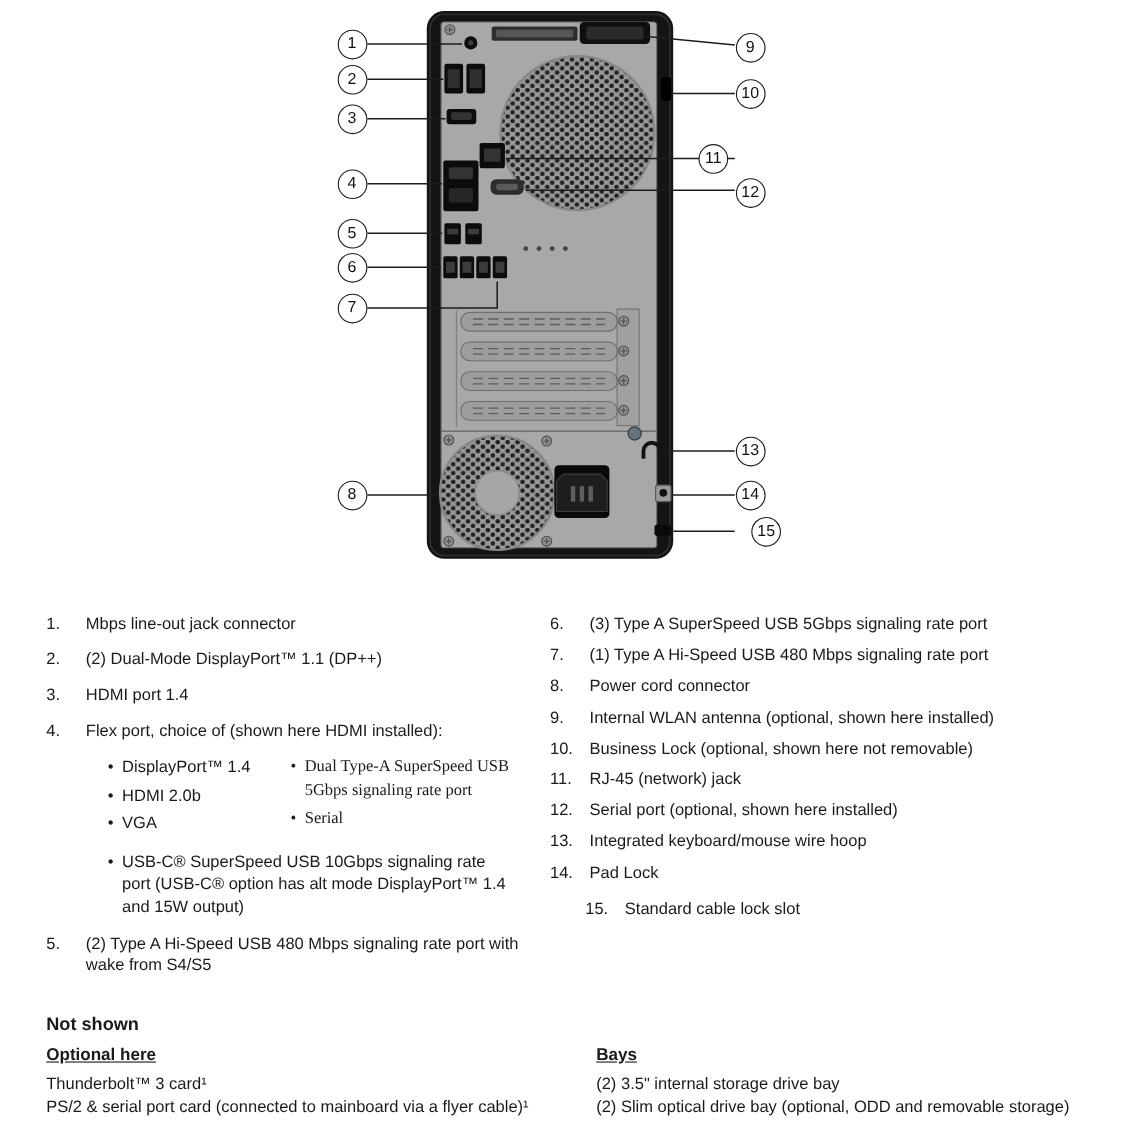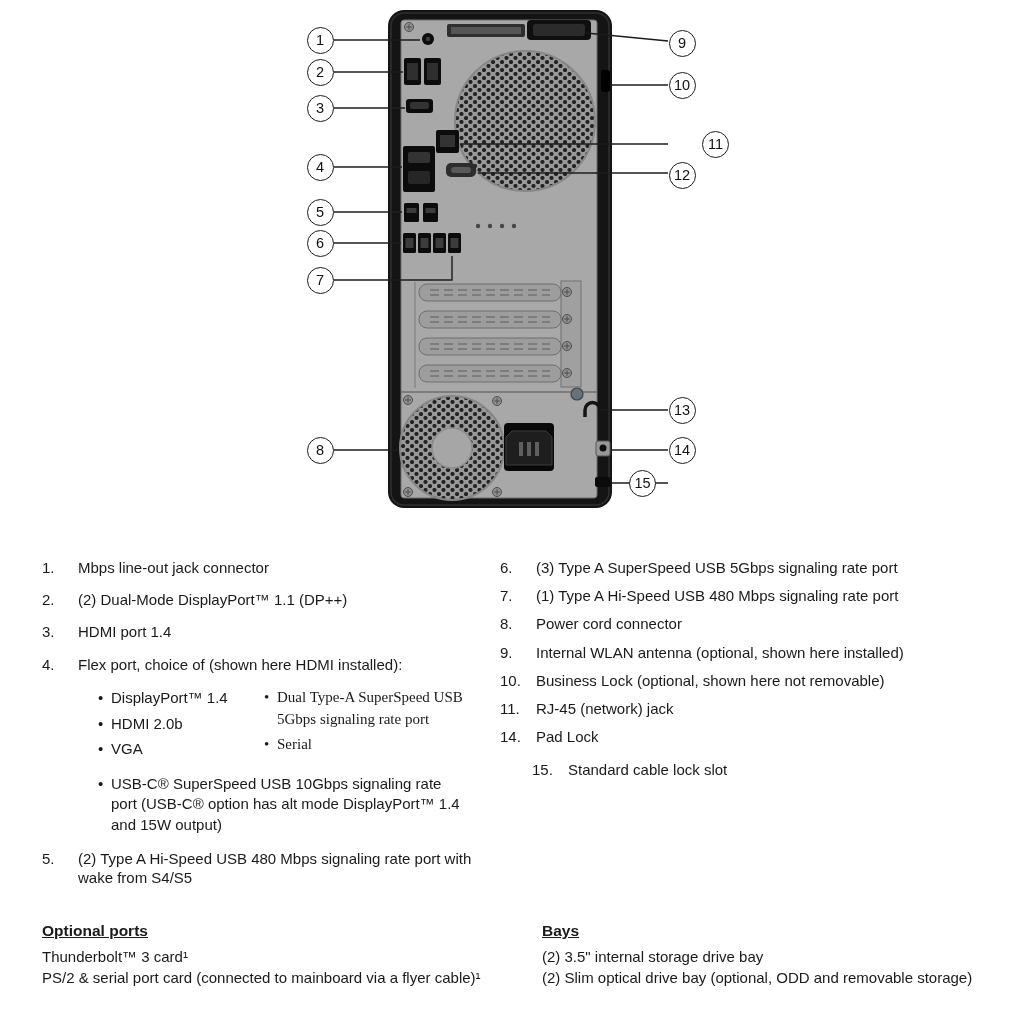--- a/index.html
+++ b/index.html
@@ -221,25 +221,25 @@
     <div class="callout" style="left:306.5px;top:26.5px">1</div>
     <div class="callout" style="left:306.5px;top:58.5px">2</div>
     <div class="callout" style="left:306.5px;top:94.5px">3</div>
     <div class="callout" style="left:306.5px;top:153.5px">4</div>
     <div class="callout" style="left:306.5px;top:198.5px">5</div>
     <div class="callout" style="left:306.5px;top:229.5px">6</div>
     <div class="callout" style="left:306.5px;top:266.5px">7</div>
     <div class="callout" style="left:306.5px;top:436.5px">8</div>
     <div class="callout" style="left:668.5px;top:29.5px">9</div>
     <div class="callout" style="left:668.5px;top:71.5px">10</div>
-    <div class="callout" style="left:702px;top:130.5px">11</div>
+    <div class="callout" style="left:635px;top:130.5px">11</div>
     <div class="callout" style="left:668.5px;top:161.5px">12</div>
     <div class="callout" style="left:668.5px;top:396.5px">13</div>
     <div class="callout" style="left:668.5px;top:436.5px">14</div>
-    <div class="callout" style="left:629px;top:469.5px">15</div>
+    <div class="callout" style="left:683px;top:469.5px">15</div>
   </div>
 
   <div class="legend">
     <div class="col-left">
       <div class="lrow">
         <span class="lnum">1.</span>
         <span class="ltxt">Mbps line-out jack connector</span>
       </div>
       <div class="lrow">
         <span class="lnum">2.</span>
@@ -292,34 +292,43 @@
       </div>
       <div class="lrow">
         <span class="lnum">10.</span>
         <span class="ltxt">Business Lock (optional, shown here not removable)</span>
       </div>
       <div class="lrow">
         <span class="lnum">11.</span>
         <span class="ltxt">RJ-45 (network) jack</span>
       </div>
       <div class="lrow">
+        <span class="lnum">12.</span>
+        <span class="ltxt">Serial port (optional, shown here installed)</span>
+      </div>
+      <div class="lrow">
+        <span class="lnum">13.</span>
+        <span class="ltxt">Integrated keyboard/mouse wire hoop</span>
+      </div>
+      <div class="lrow">
         <span class="lnum">14.</span>
         <span class="ltxt">Pad Lock</span>
       </div>
       <div class="lrow mt">
         <span class="lnum">15.</span>
         <span class="ltxt">Standard cable lock slot</span>
       </div>
     </div>
   </div>
 
   <div class="notshown">
+    <div class="ns-title">Not shown</div>
     <div class="ns-cols">
       <div class="ns-col left">
-        <div class="ns-sub">Optional ports</div>
+        <div class="ns-sub">Optional here</div>
         <div class="ns-item">Thunderbolt™ 3 card¹</div>
         <div class="ns-item">PS/2 &amp; serial port card (connected to mainboard via a flyer cable)¹</div>
 
       </div>
       <div class="ns-col right">
         <div class="ns-sub">Bays</div>
         <div class="ns-item">(2) 3.5" internal storage drive bay</div>
         <div class="ns-item">(2) Slim optical drive bay (optional, ODD and removable storage)</div>
       </div>
     </div>

